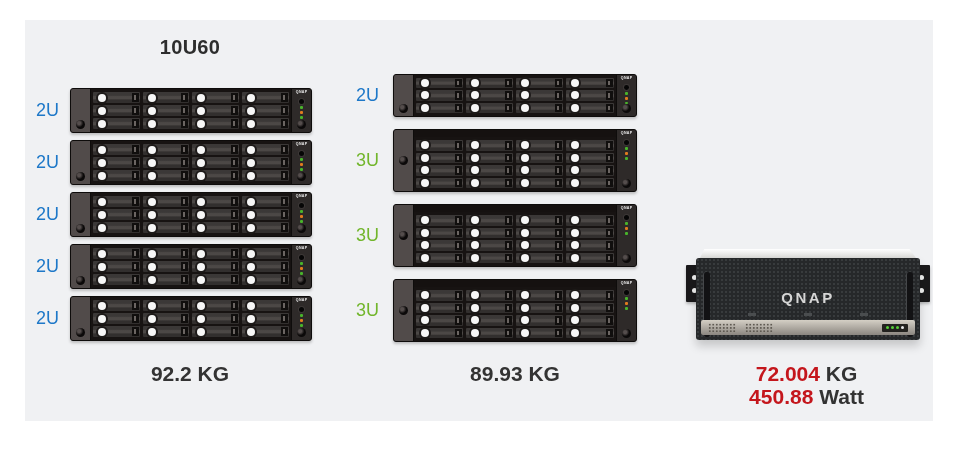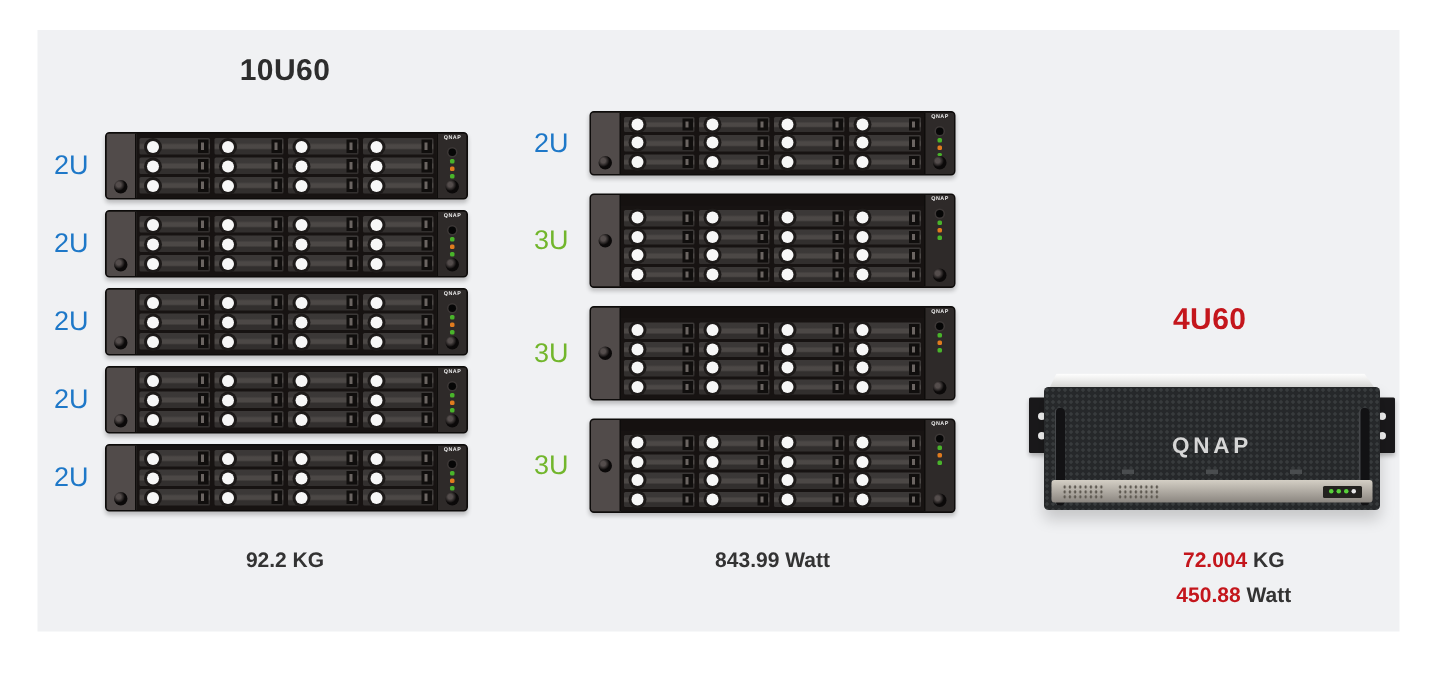--- a/index.html
+++ b/index.html
@@ -6,25 +6,25 @@
   .stage{position:relative;width:960px;height:450px;background:#ffffff;overflow:hidden;
          font-family:"Liberation Sans",sans-serif;color:#333;}
   .panel{position:absolute;left:25px;top:20px;width:908px;height:401px;background:#f0f1f3;}
 
   
   .col-title{position:absolute;top:36px;height:24px;font-size:20px;font-weight:bold;
              text-align:center;color:#2d2d2d;letter-spacing:.3px;}
   .t1{left:40px;width:300px;text-align:center;}
   .t2{left:365px;width:300px;}
   .t3{left:680px;width:253px;top:202px;}
-  .stats{position:absolute;top:362px;text-align:center;font-size:14px;font-weight:bold;
+  .stats{position:absolute;top:362px;text-align:center;font-size:21px;font-weight:bold;
          line-height:23px;color:#333;}
   .s1{left:40px;width:300px;}
   .s2{left:365px;width:300px;}
-  .s3{left:696px;width:253px;}
+  .s3{left:680px;width:253px;}
 
   
   .rack-col{position:absolute;display:flex;flex-direction:column;}
   .rc1{left:30px;top:88px;width:282px;gap:7px;}
   .rc2{left:350px;top:74px;width:287px;gap:12px;}
   .unit-row{display:flex;align-items:center;}
   .u-label{flex:0 0 40px;font-size:18px;padding-left:6px;box-sizing:border-box;}
   .rc2 .u-label{flex:0 0 43px;}
   .chassis{flex:1;display:flex;background:#171312;border:1px solid #0e0c0b;border-radius:3px;
            box-sizing:border-box;box-shadow:0 2px 3px rgba(0,0,0,.22);overflow:hidden;}
@@ -758,24 +758,23 @@
             <span class="pwr"></span>
             <span class="led g"></span>
             <span class="led o"></span>
             <span class="led g2"></span>
             <span class="screw"></span>
           </div>
         </div>
       </div>
     </div>
   <div class="stats s2">
-    <div><span class="val">843.99</span> <span>Watt</span></div>
+    <div><span class="val">89.93</span> <span>KG</span></div>
   </div>
 
-  <div class="col-title t3" style="color: rgb(196, 22, 28);">4U60</div>
 
   <div class="product">
     <div class="lid"></div>
     <div class="ear4 left">
       <span class="hole"></span>
       <span class="hole"></span>
     </div>
     <div class="ear4 right">
       <span class="hole"></span>
       <span class="hole"></span>

